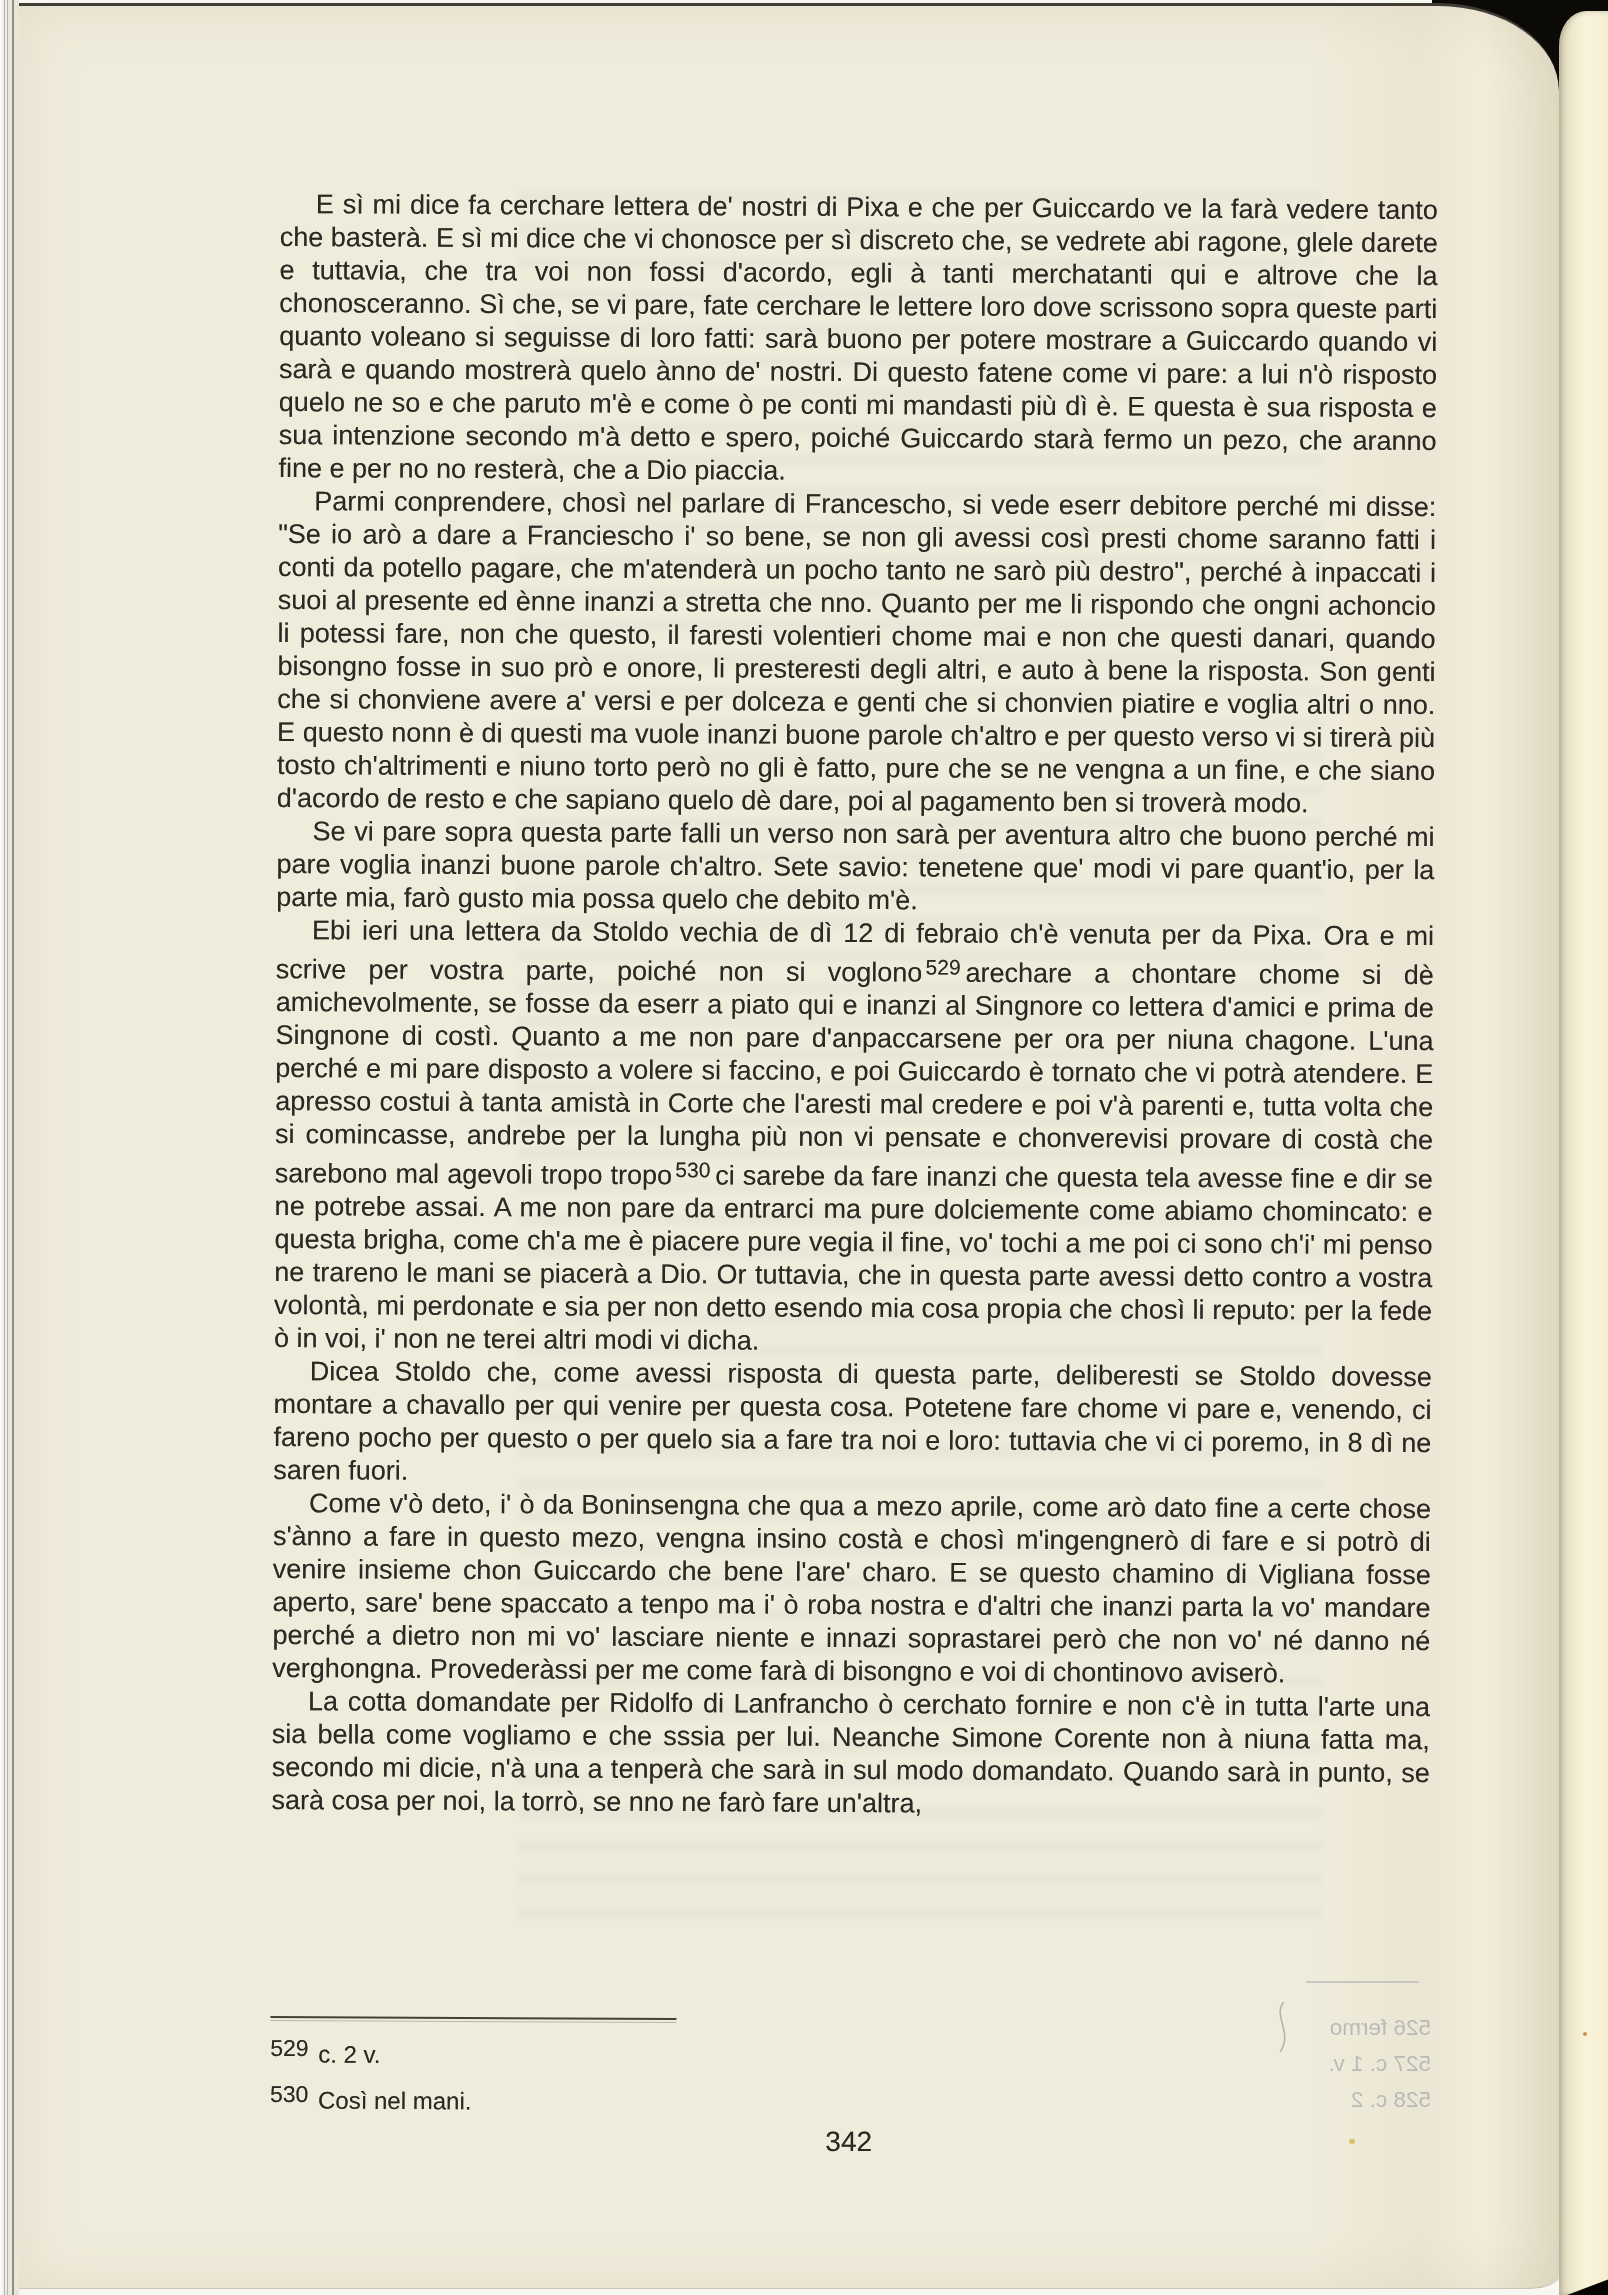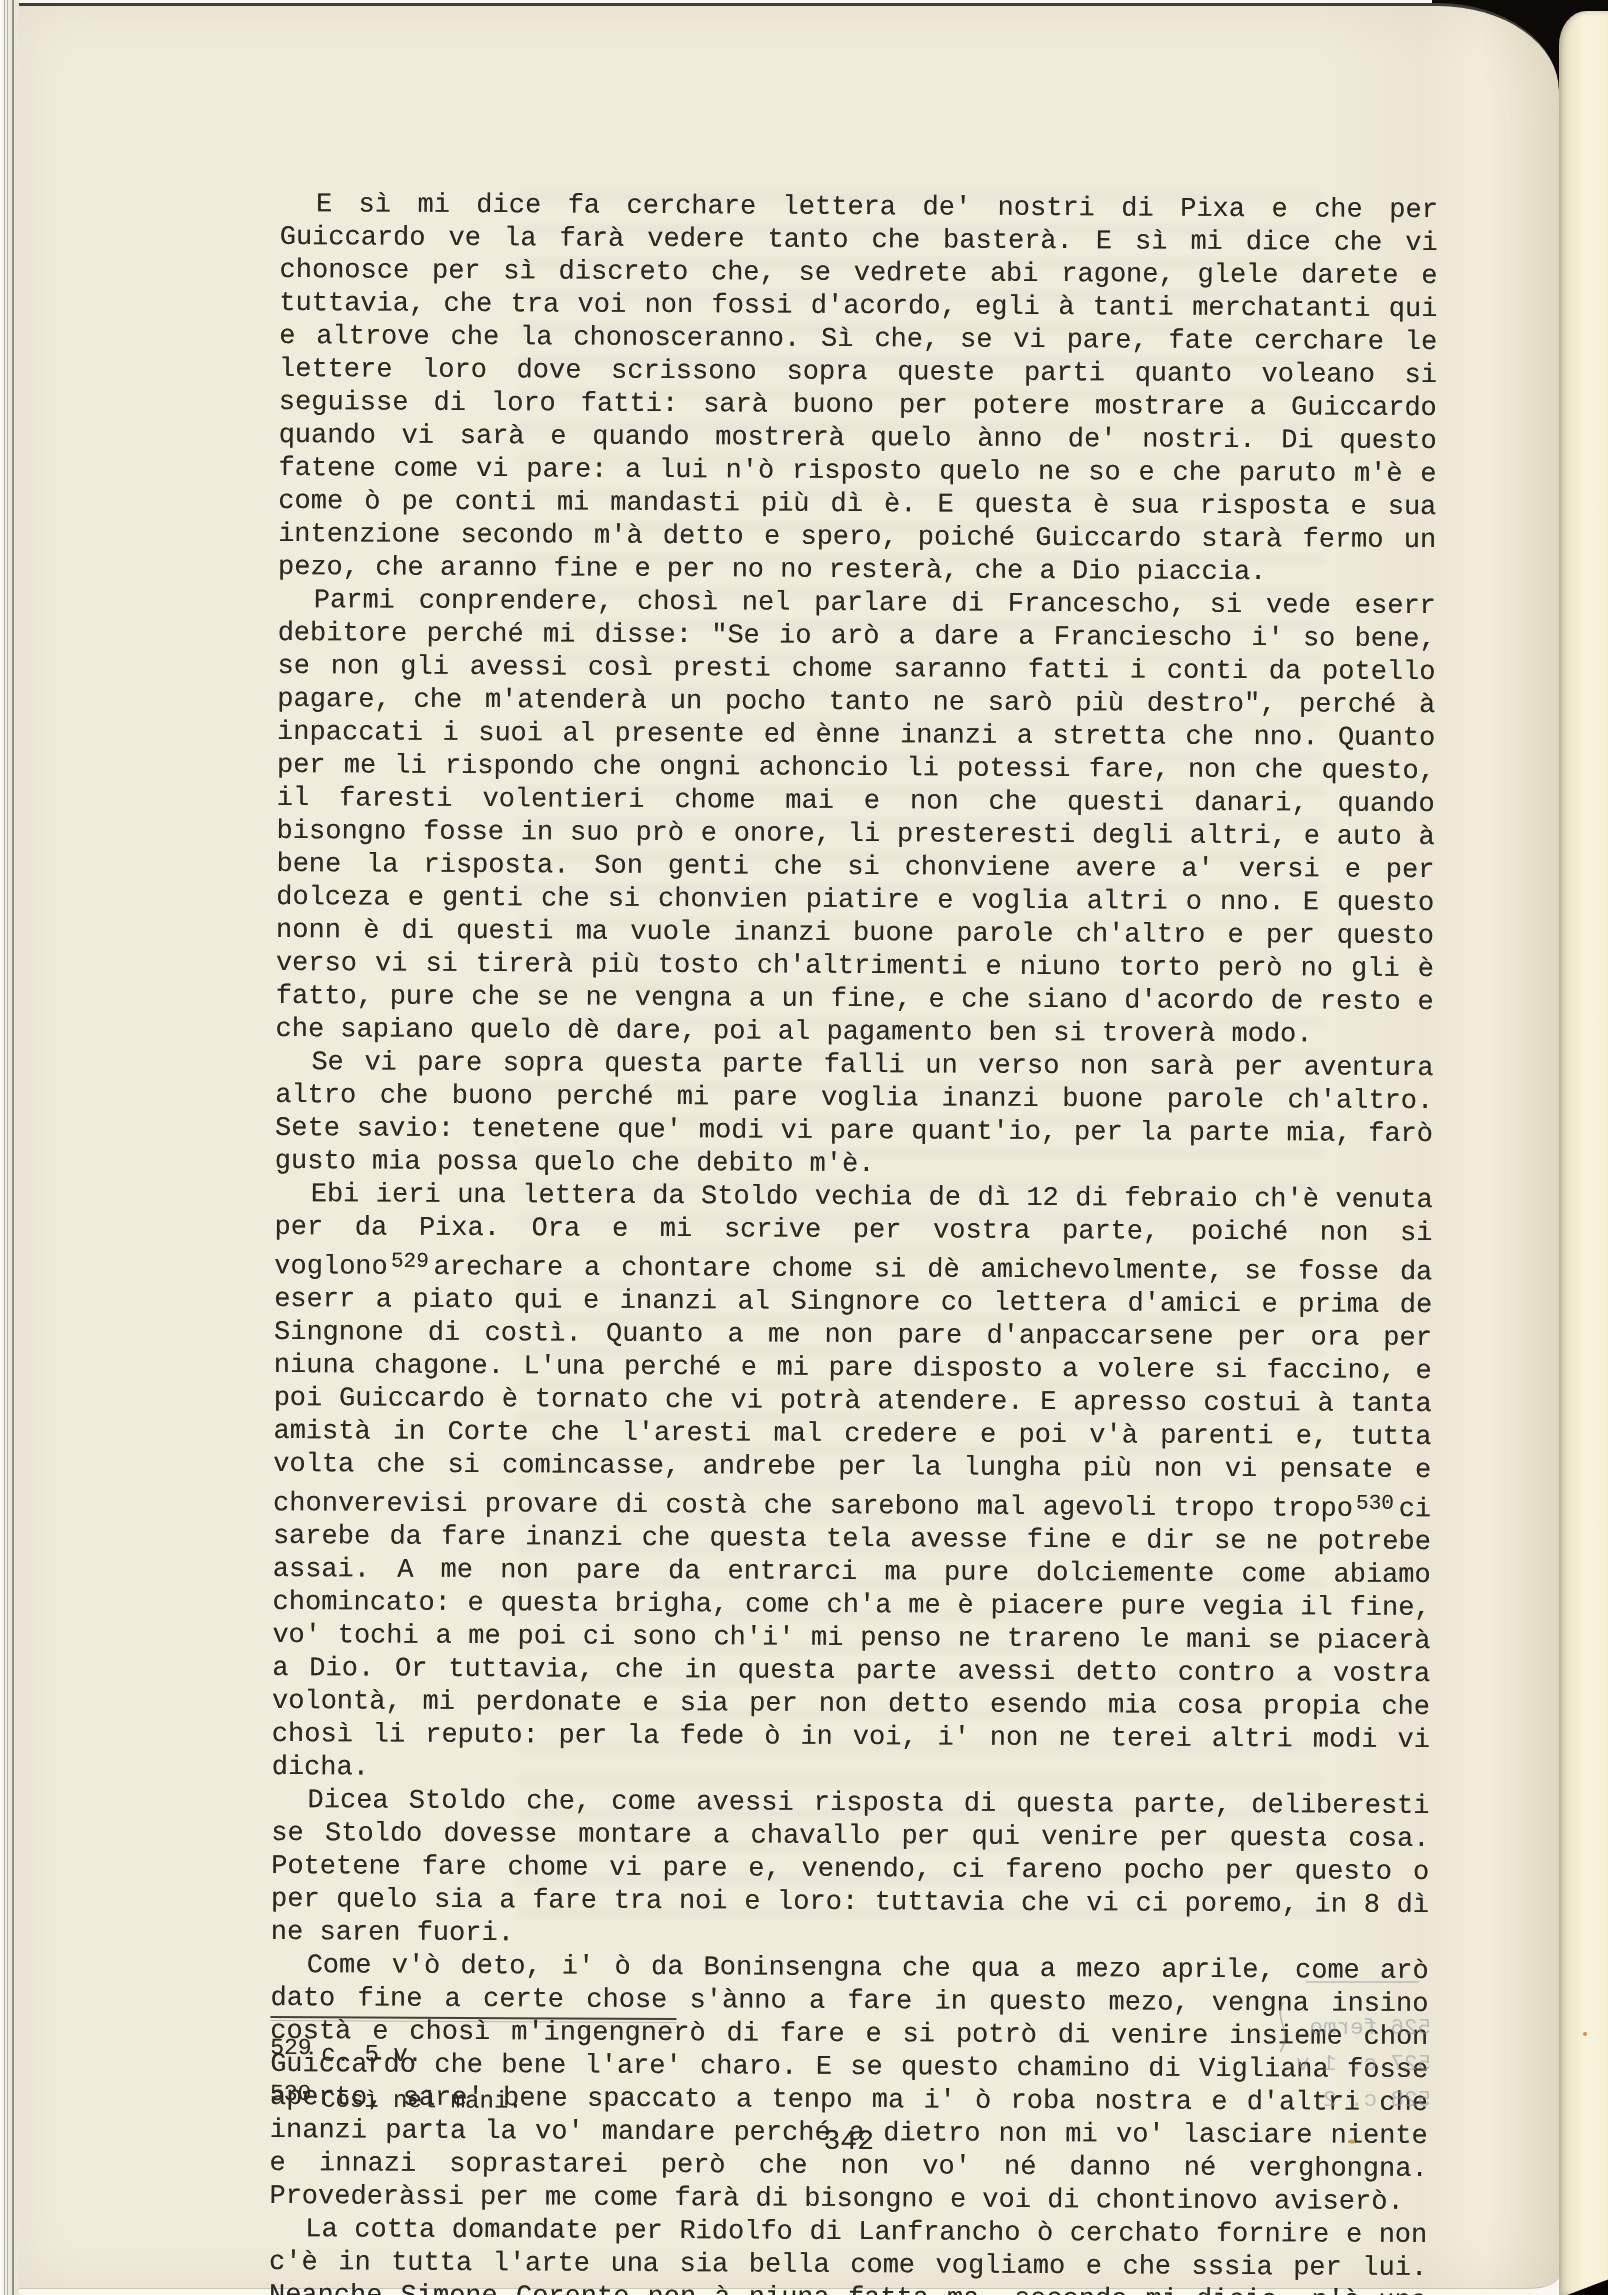--- a/index.html
+++ b/index.html
@@ -1,17 +1,17 @@
 <!DOCTYPE html>
 <html style="font-size:13px"><head>
 <meta charset="utf-8">
 <style>
   html,body{margin:0;padding:0;background:#f6f5ef;}
   .scan{position:relative;width:1609px;height:2295px;overflow:hidden;background:#f8f7f2;
-        font-family:Liberation Mono, monospace;}
+        font-family:Liberation Sans, sans-serif;}
 
   
   .black-corner-top{position:absolute;left:1432px;top:0;width:177px;height:121px;background:#0b0a07;z-index:0;}
   .black-corner-bottom{position:absolute;right:0;bottom:0;width:58px;height:17.7px;background:#060503;
         clip-path:polygon(28% 100%,100% 10%,100% 100%);z-index:6;}
 
   
   .left-edge{position:absolute;left:0;top:0;width:19.3px;height:100%;z-index:2;
       background:linear-gradient(90deg,
         #fbfbf8 0px,#fbfbf8 1.6px,
@@ -88,21 +88,21 @@
           <p>Parmi conprendere, chosì nel parlare di Francescho, si vede eserr debitore perché mi disse: "Se io arò a dare a Franciescho i' so bene, se non gli avessi così presti chome saranno fatti i conti da potello pagare, che m'atenderà un pocho tanto ne sarò più destro", perché à inpaccati i suoi al presente ed ènne inanzi a stretta che nno. Quanto per me li rispondo che ongni achoncio li potessi fare, non che questo, il faresti volentieri chome mai e non che questi danari, quando bisongno fosse in suo prò e onore, li presteresti degli altri, e auto à bene la risposta. Son genti che si chonviene avere a' versi e per dolceza e genti che si chonvien piatire e voglia altri o nno. E questo nonn è di questi ma vuole inanzi buone parole ch'altro e per questo verso vi si tirerà più tosto ch'altrimenti e niuno torto però no gli è fatto, pure che se ne vengna a un fine, e che siano d'acordo de resto e che sapiano quelo dè dare, poi al pagamento ben si troverà modo.</p>
           <p>Se vi pare sopra questa parte falli un verso non sarà per aventura altro che buono perché mi pare voglia inanzi buone parole ch'altro. Sete savio: tenetene que' modi vi pare quant'io, per la parte mia, farò gusto mia possa quelo che debito m'è.</p>
           <p>Ebi ieri una lettera da Stoldo vechia de dì 12 di febraio ch'è venuta per da Pixa. Ora e mi scrive per vostra parte, poiché non si voglono<span class="fnref">529</span>arechare a chontare chome si dè amichevolmente, se fosse da eserr a piato qui e inanzi al Singnore co lettera d'amici e prima de Singnone di costì. Quanto a me non pare d'anpaccarsene per ora per niuna chagone. L'una perché e mi pare disposto a volere si faccino, e poi Guiccardo è tornato che vi potrà atendere. E apresso costui à tanta amistà in Corte che l'aresti mal credere e poi v'à parenti e, tutta volta che si comincasse, andrebe per la lungha più non vi pensate e chonverevisi provare di costà che sarebono mal agevoli tropo tropo<span class="fnref">530</span>ci sarebe da fare inanzi che questa tela avesse fine e dir se ne potrebe assai. A me non pare da entrarci ma pure dolciemente come abiamo chomincato: e questa brigha, come ch'a me è piacere pure vegia il fine, vo' tochi a me poi ci sono ch'i' mi penso ne trareno le mani se piacerà a Dio. Or tuttavia, che in questa parte avessi detto contro a vostra volontà, mi perdonate e sia per non detto esendo mia cosa propia che chosì li reputo: per la fede ò in voi, i' non ne terei altri modi vi dicha.</p>
           <p>Dicea Stoldo che, come avessi risposta di questa parte, deliberesti se Stoldo dovesse montare a chavallo per qui venire per questa cosa. Potetene fare chome vi pare e, venendo, ci fareno pocho per questo o per quelo sia a fare tra noi e loro: tuttavia che vi ci poremo, in 8 dì ne saren fuori.</p>
           <p>Come v'ò deto, i' ò da Boninsengna che qua a mezo aprile, come arò dato fine a certe chose s'ànno a fare in questo mezo, vengna insino costà e chosì m'ingengnerò di fare e si potrò di venire insieme chon Guiccardo che bene l'are' charo. E se questo chamino di Vigliana fosse aperto, sare' bene spaccato a tenpo ma i' ò roba nostra e d'altri che inanzi parta la vo' mandare perché a dietro non mi vo' lasciare niente e innazi soprastarei però che non vo' né danno né verghongna. Provederàssi per me come farà di bisongno e voi di chontinovo aviserò.</p>
           <p>La cotta domandate per Ridolfo di Lanfrancho ò cerchato fornire e non c'è in tutta l'arte una sia bella come vogliamo e che sssia per lui. Neanche Simone Corente non à niuna fatta ma, secondo mi dicie, n'à una a tenperà che sarà in sul modo domandato. Quando sarà in punto, se sarà cosa per noi, la torrò, se nno ne farò fare un'altra,</p>
         </div>
 
       <div class="fnsep"></div>
       <div class="footnotes" id="footnotes">
-          <div class="fn"><span class="fnmark">529</span><span>c. 5 v.</span></div>
+          <div class="fn"><span class="fnmark">529</span><span>c. 2 v.</span></div>
           <div class="fn"><span class="fnmark">530</span><span>Così nel mani.</span></div>
         </div>
 
       <div class="pagenum">342</div>
     </div>
 
     <div class="ghost">
       <div class="ghost-sep"></div>
       <div class="ghost-items" id="ghost-items">
           <div>526 fermo</div>

